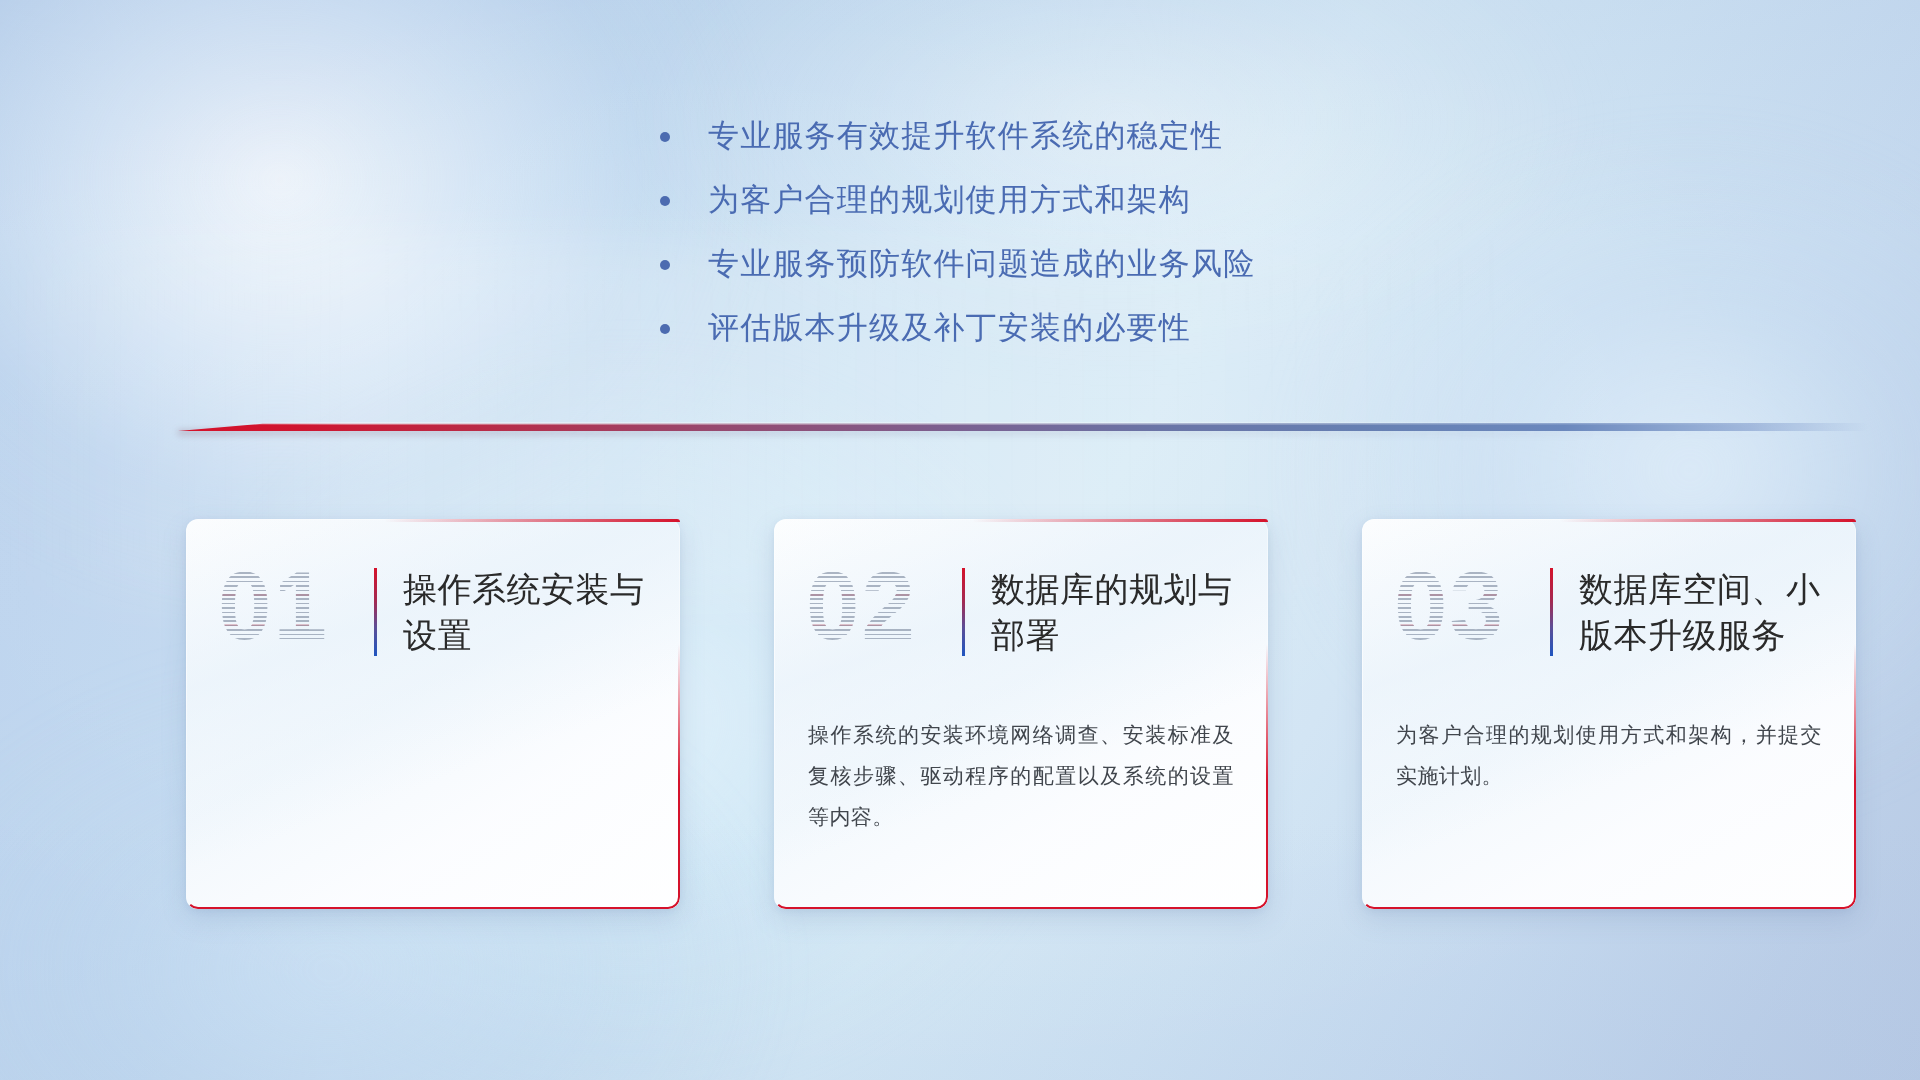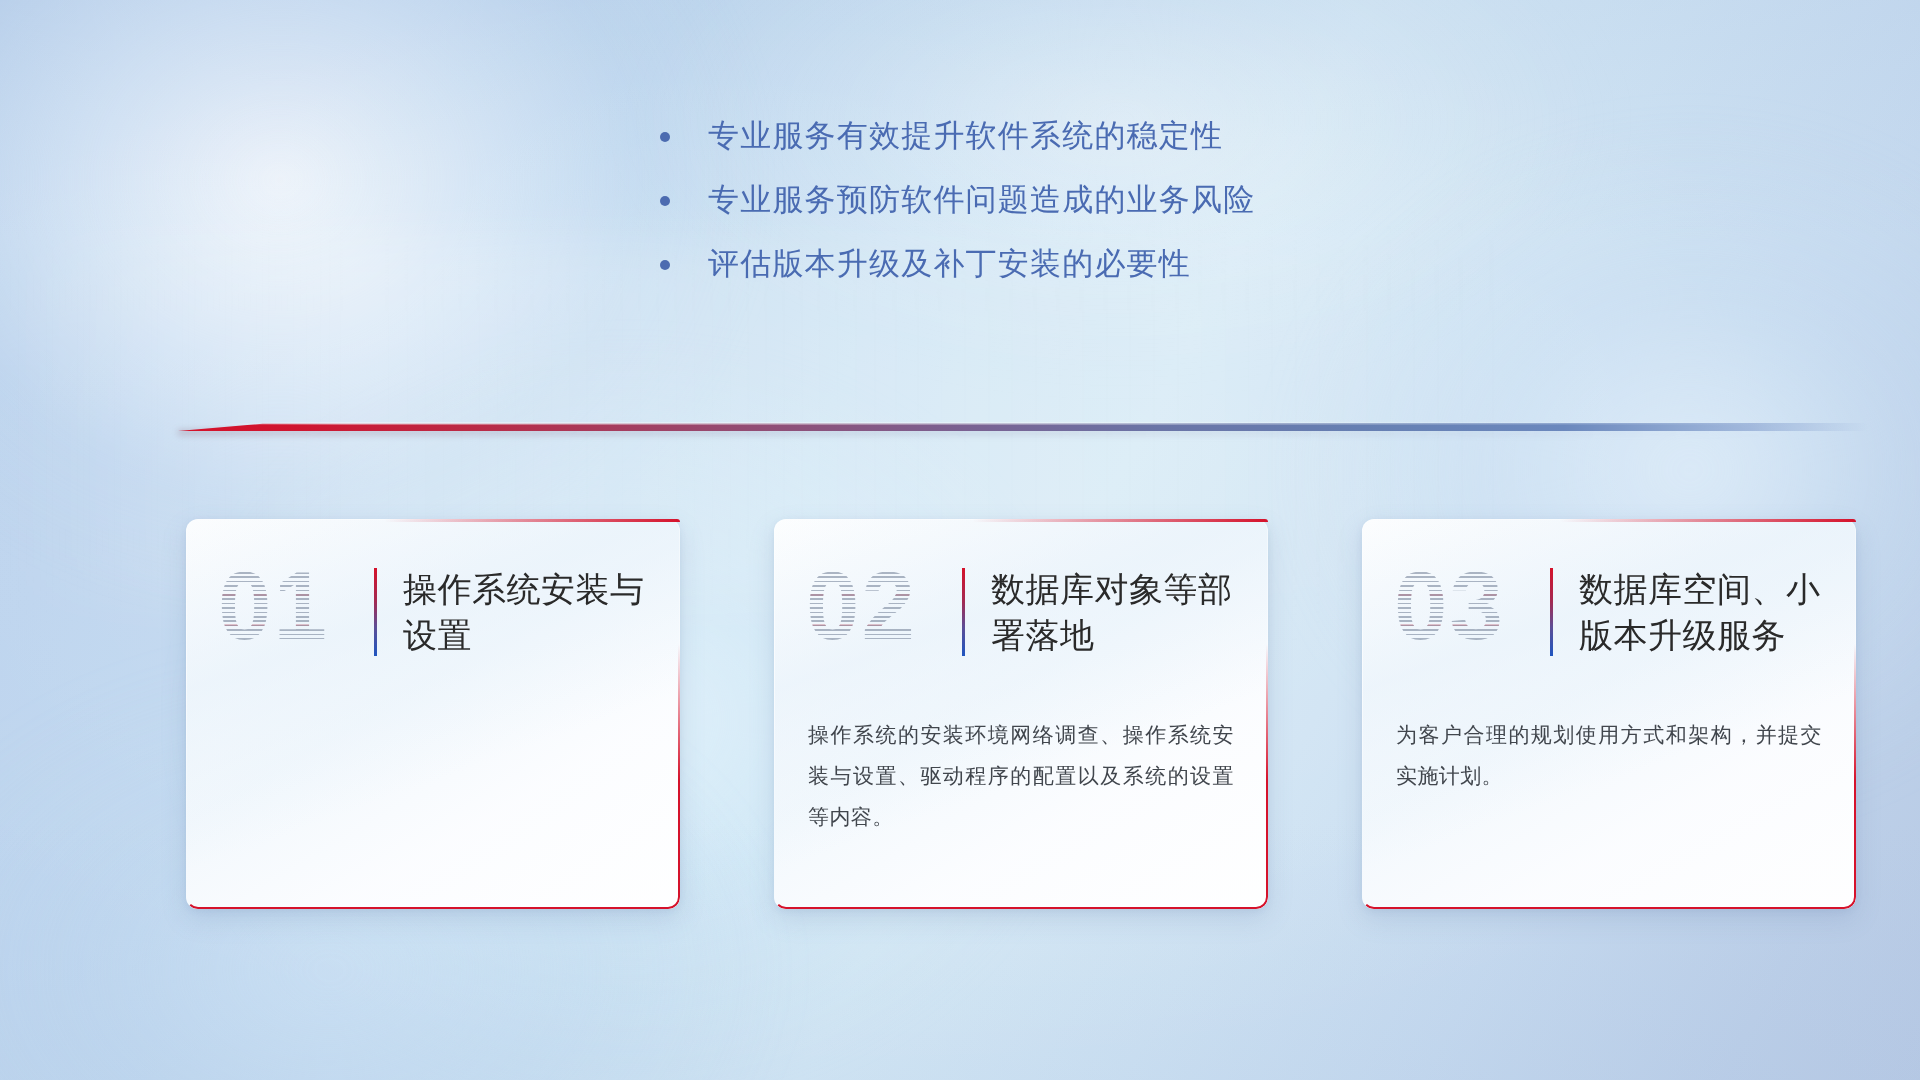--- a/index.html
+++ b/index.html
@@ -346,20 +346,24 @@
   <div class="bg-streak"></div>
   <div class="bg-vignette"></div>
 
   <div class="bullets">
     <div class="bullet-row">
       <span class="bullet-dot"></span>
       <span class="bullet-text">专业服务有效提升软件系统的稳定性</span>
     </div>
     <div class="bullet-row">
       <span class="bullet-dot"></span>
+      <span class="bullet-text">为客户合理的规划使用方式和架构</span>
+    </div>
+    <div class="bullet-row">
+      <span class="bullet-dot"></span>
       <span class="bullet-text">专业服务预防软件问题造成的业务风险</span>
     </div>
     <div class="bullet-row">
       <span class="bullet-dot"></span>
       <span class="bullet-text">评估版本升级及补丁安装的必要性</span>
     </div>
   </div>
 
   <div class="divider-wrap">
     <div class="divider-shadow"></div>
@@ -386,23 +390,23 @@
     <div class="card">
       <div class="card-inner-sheen"></div>
       <div class="card-accent"></div>
       <div class="card-accent-top"></div>
       <div class="card-head">
         <div class="card-num">
           <div class="card-num-text">02</div>
           <div class="card-num-text tint">02</div>
         </div>
         <div class="card-bar"></div>
-        <div class="card-title">数据库对象等部署落地</div>
+        <div class="card-title">数据库的规划与部署</div>
       </div>
-      <div class="card-body">操作系统的安装环境网络调查、操作系统安装与设置、驱动程序的配置以及系统的设置等内容。</div>
+      <div class="card-body">操作系统的安装环境网络调查、安装标准及复核步骤、驱动程序的配置以及系统的设置等内容。</div>
     </div>
 
     <div class="card">
       <div class="card-inner-sheen"></div>
       <div class="card-accent"></div>
       <div class="card-accent-top"></div>
       <div class="card-head">
         <div class="card-num">
           <div class="card-num-text">03</div>
           <div class="card-num-text tint">03</div>

